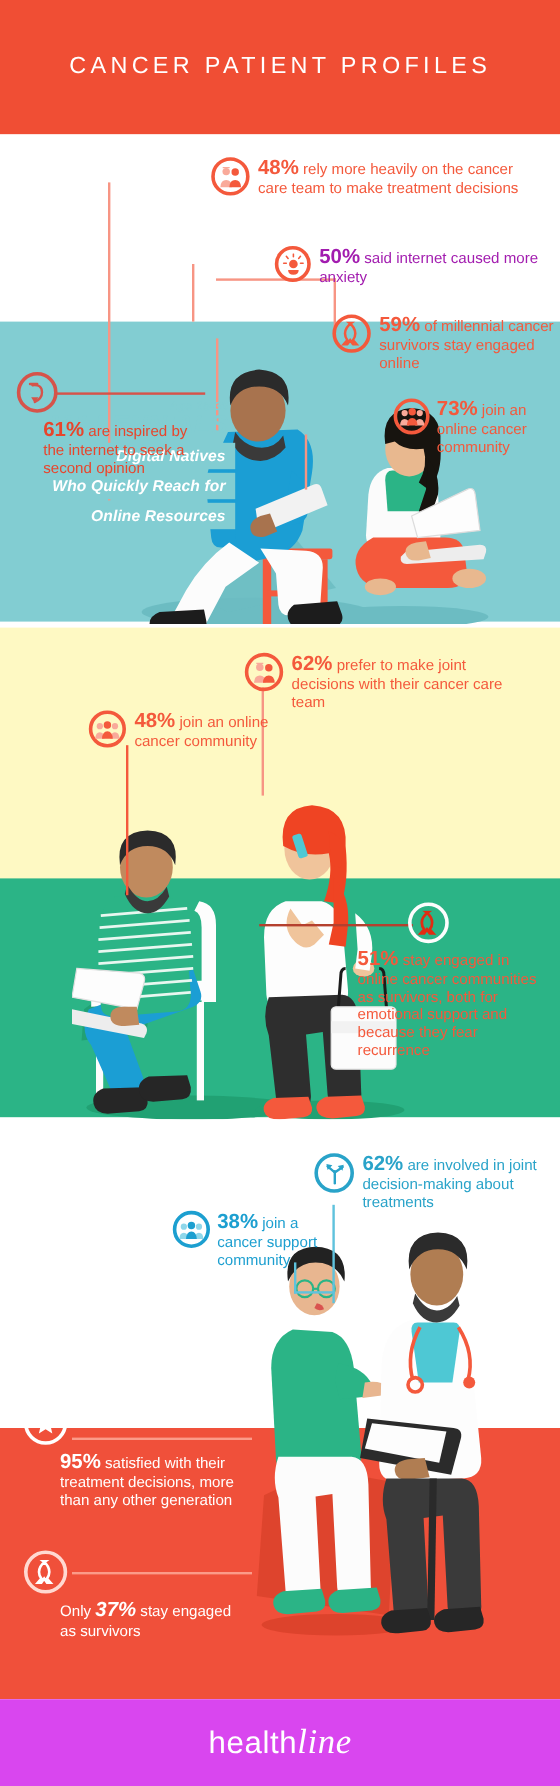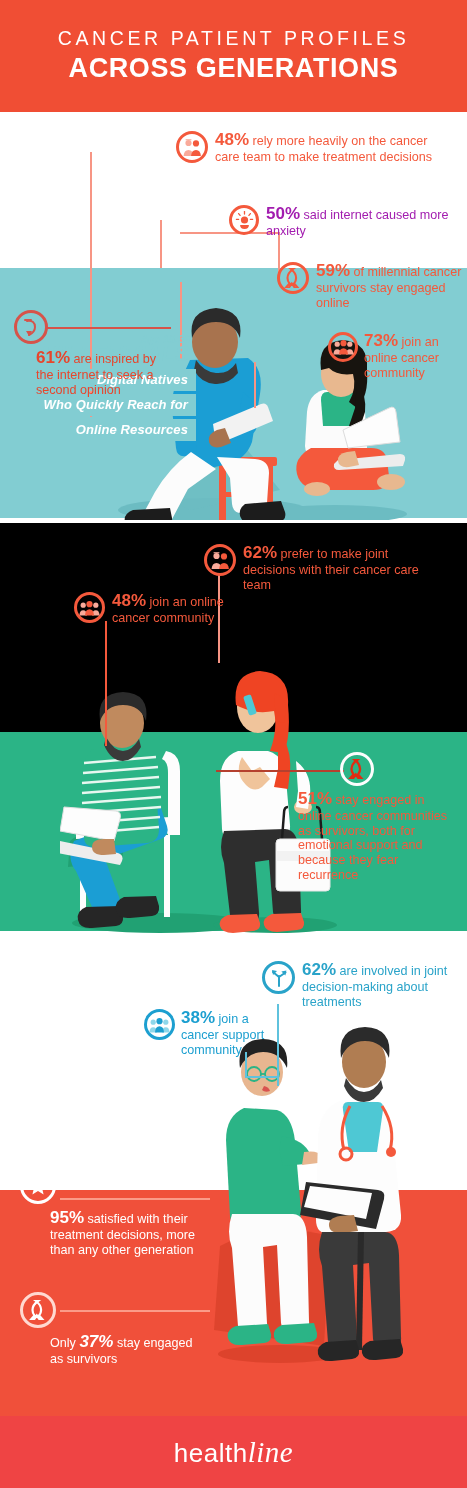--- a/index.html
+++ b/index.html
@@ -21,21 +21,21 @@
     text-align: center; line-height: 1.1;
   }
   .hdr-line2 {
     color: #fff; font-size: 27px; letter-spacing: 0.6px; font-weight: bold;
     text-align: center; line-height: 1.15; margin-top: 4px;
   }
 
   
   .sec-mill { position: absolute; left:0; top:112px; width:467px; height:408px; background:#fff; overflow:hidden; }
   .mill-band { position:absolute; left:0; top:156px; width:467px; height:252px; background:#82cdd2; }
-  .sec-genx { position: absolute; left:0; top:523px; width:467px; height:410px; background:#000000; overflow:hidden; }
+  .sec-genx { position: absolute; left:0; top:523px; width:467px; height:410px; background:#fef9c3; overflow:hidden; }
   .genx-band { position:absolute; left:0; top:209px; width:467px; height:201px; background:#2bb486; }
   .sec-boom { position: absolute; left:0; top:936px; width:467px; height:480px; background:#fff; overflow:hidden; }
   .boom-band { position:absolute; left:0; top:254px; width:467px; height:226px; background:#f0503a; }
 
   .divider { position:absolute; left:0; width:467px; height:5px; background:#fff; }
 
   
   .title-block { position:absolute; z-index:6; }
   .tb-mill { left:0; top:222px; width:196px; }
   .gen-eyebrow-mill {
@@ -63,36 +63,35 @@
   .stat-txt { line-height:1.17; }
   .pct { font-weight:bold; }
   .desc { font-weight:400; }
 
   
   .conn { position:absolute; z-index:5; }
 
   
   .footer {
     position:absolute; left:0; top:1416px; width:467px; height:72px;
-    background:#ef4444; display:flex; align-items:center; justify-content:center;
+    background:#d946ef; display:flex; align-items:center; justify-content:center;
   }
   .logo { color:#fff; font-size:26px; letter-spacing:0.5px; }
   .logo i { font-style:italic; font-family:"Liberation Serif", serif; font-size:29px; }
 
   
   .art { position:absolute; z-index:4; }
 </style>
 </head>
 <body>
 
 <div class="page">
 
   <div class="header">
     <div class="hdr-line1">CANCER PATIENT PROFILES</div>
-    <div class="hdr-line2">ACROSS GENERATIONS</div>
   </div>
 
   <div class="sec-mill">
     <div class="mill-band"></div>
 
     <svg class="art" style="left:95px; top:130px;" width="330" height="278" viewBox="0 0 330 278">
       <ellipse cx="118" cy="268" rx="95" ry="12" fill="#6cbcc2"></ellipse>
       <ellipse cx="240" cy="272" rx="72" ry="9" fill="#6cbcc2"></ellipse>
       <path d="M60 250 L150 205 L185 248 L95 268 Z" fill="#6cbcc2" opacity="0.85"></path>
 

